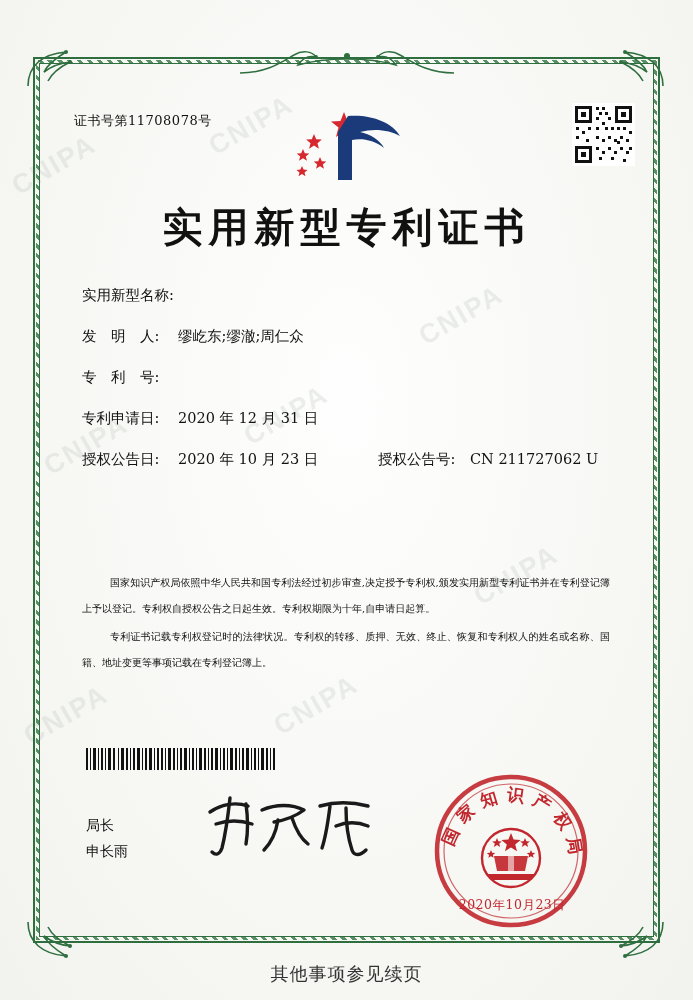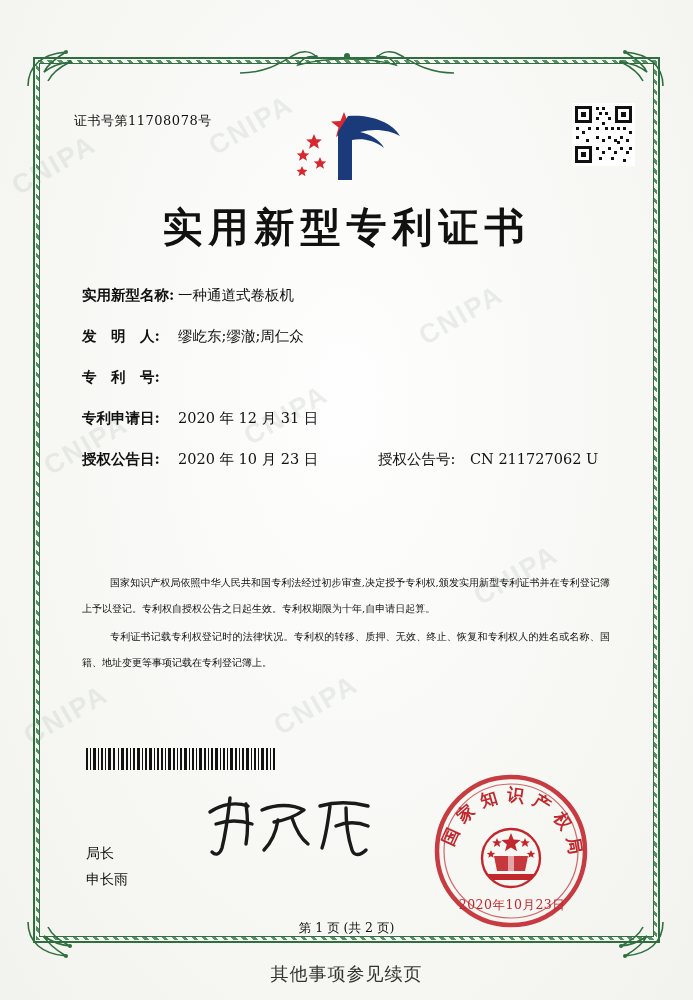--- a/index.html
+++ b/index.html
@@ -135,21 +135,20 @@
   .field-row {
     display: flex;
     align-items: baseline;
     margin-bottom: 22px;
     white-space: nowrap;
   }
   .field-label {
     width: 96px;
     flex: none;
     letter-spacing: 0px;
-    font-weight: bold;
   }
   .field-value {
     flex: 1;
   }
   .field-row.two .field-value { flex: none; width: 200px; }
   .field-label2 {
     width: 92px;
     flex: none;
   }
 
@@ -168,21 +167,21 @@
 
   .barcode {
     position: absolute;
     left: 86px; top: 748px;
     height: 22px;
     width: 190px;
   }
 
   .signature-block {
     position: absolute;
-    left: 86px; top: 840px;
+    left: 86px; top: 812px;
     font-size: 14px;
     line-height: 26px;
   }
   .sign-img {
     position: absolute;
     left: 200px; top: 790px;
     width: 190px; height: 72px;
   }
 
   .seal {
@@ -343,21 +342,20 @@
                C88 32 76 30 66 32 L66 72 L52 72 L52 24 Z" fill="#1b3a7a"></path>
       <path d="M62 8 C84 6 106 14 114 28 C100 20 84 19 70 23" fill="none" stroke="#d7282f" stroke-width="0"></path>
     </svg>
   </div>
 
   <div class="title">实用新型专利证书</div>
 
   <div class="fields">
     <div class="field-row">
       <div class="field-label">实用新型名称:</div>
-      <div class="field-value">一种通道式卷板机</div>
     </div>
     <div class="field-row">
       <div class="field-label">发　明　人:</div>
       <div class="field-value">缪屹东;缪澈;周仁众</div>
     </div>
     <div class="field-row">
       <div class="field-label">专　利　号:</div>
     </div>
     <div class="field-row">
       <div class="field-label">专利申请日:</div>
@@ -474,17 +472,16 @@
         <path d="M0 -25 l2.6 6.6 7 .4 -5.4 4.4 1.8 6.9 -6 -3.9 -6 3.9 1.8 -6.9 -5.4 -4.4 7 -.4 Z" fill="#c1272d"></path>
         <path d="M-14 -20 l1.4 3.2 3.5 .2 -2.7 2.2 .9 3.4 -3.1 -1.9 -3.1 1.9 .9 -3.4 -2.7 -2.2 3.5 -.2 Z" fill="#c1272d"></path>
         <path d="M14 -20 l1.4 3.2 3.5 .2 -2.7 2.2 .9 3.4 -3.1 -1.9 -3.1 1.9 .9 -3.4 -2.7 -2.2 3.5 -.2 Z" fill="#c1272d"></path>
         <path d="M-20 -8 l1.2 2.8 3 .2 -2.3 1.9 .8 2.9 -2.7 -1.6 -2.7 1.6 .8 -2.9 -2.3 -1.9 3 -.2 Z" fill="#c1272d"></path>
         <path d="M20 -8 l1.2 2.8 3 .2 -2.3 1.9 .8 2.9 -2.7 -1.6 -2.7 1.6 .8 -2.9 -2.3 -1.9 3 -.2 Z" fill="#c1272d"></path>
       </g>
     </svg>
   </div>
   <div class="seal-date">2020年10月23日</div>
 
-  <div class="page-num">第 1 页 (共 2 页)</div>
 
   <div class="footer-note">其他事项参见续页</div>
 
 </div>
 
 </body></html>

